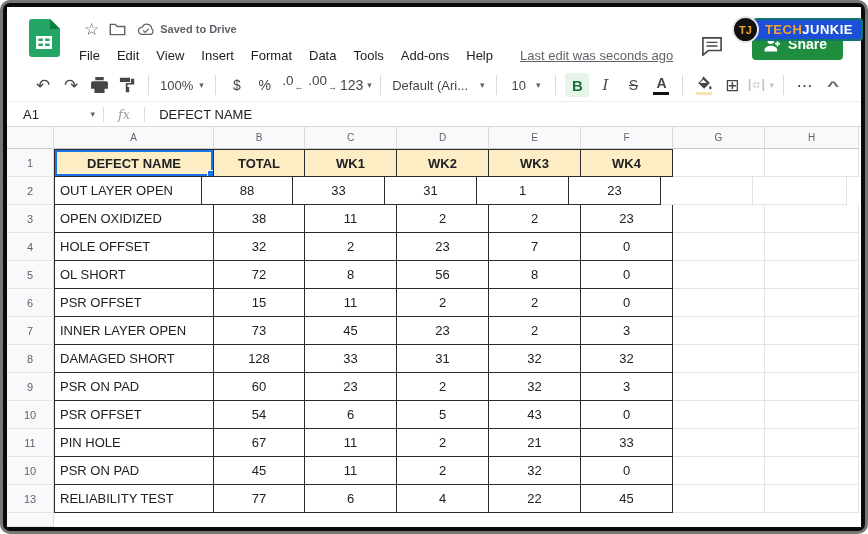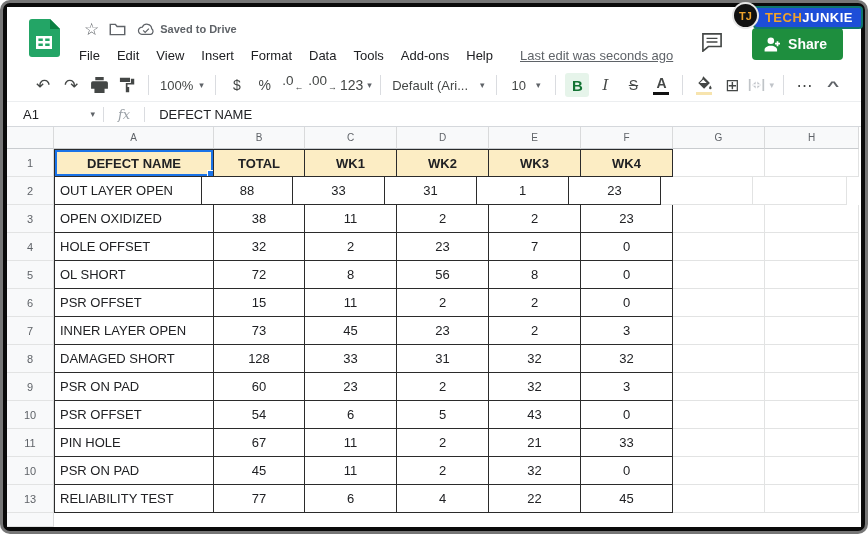--- a/index.html
+++ b/index.html
@@ -14,26 +14,26 @@
   .sheets-logo{width:42px;height:42px;margin-right:14px;flex:0 0 auto;margin-top:1px;}
   .title-block{flex:1;min-width:0;}
   .title-row{display:flex;align-items:center;height:26px;}
   .doc-title{font-size:18px;color:#202124;margin-right:10px;}
   .mini-icon{color:#5f6368;margin:0 5px;display:inline-flex;align-items:center;}
   .star-glyph{font-size:17px;line-height:1;}
   .saved{display:inline-flex;align-items:center;gap:5px;color:#5f6368;font-size:11px;font-weight:bold;margin-left:6px;}
   .menu-row{display:flex;align-items:center;height:26px;font-size:13px;color:#202124;}
   .menu-item{margin-right:17px;cursor:default;}
   .last-edit{color:#5f6368;text-decoration:underline;margin-left:10px;font-size:13px;}
-  .top-right{display:flex;align-items:center;margin-top:12px;gap:29px;flex:0 0 auto;padding-right:4px;}
+  .top-right{display:flex;align-items:flex-end;margin-top:12px;gap:29px;flex:0 0 auto;padding-right:4px;}
   .share-btn{display:flex;align-items:center;gap:7px;background:#1e8e3e;color:#fff;border:none;border-radius:4px;
              padding:8px 16px 8px 12px;font-size:14px;font-weight:bold;font-family:"Liberation Sans",sans-serif;}
 
   
-  .tj-badge{position:absolute;top:2px;right:5px;display:flex;align-items:flex-end;z-index:20;}
+  .tj-badge{position:absolute;top:16px;right:5px;display:flex;align-items:center;z-index:20;}
   .tj-circle{width:27px;height:27px;border-radius:50%;background:#111;border:2px solid #e6e6e6;color:#f0a32c;
              display:flex;align-items:center;justify-content:center;font-size:11px;font-weight:bold;z-index:2;}
   .tj-pill{background:#1d4ed8;border:2px solid #0f766e;border-radius:4px;padding:2px 8px 2px 10px;margin-left:-6px;
            font-size:13px;font-weight:bold;letter-spacing:.5px;}
   .tj-tech{color:#f0a32c;}
   .tj-junkie{color:#fff;}
 
   
   .toolbar{display:flex;align-items:center;height:33px;padding:0 14px 0 22px;border-bottom:1px solid #eceef0;flex:0 0 auto;color:#444746;}
   .tb{display:flex;align-items:center;justify-content:center;min-width:24px;height:24px;border-radius:3px;

